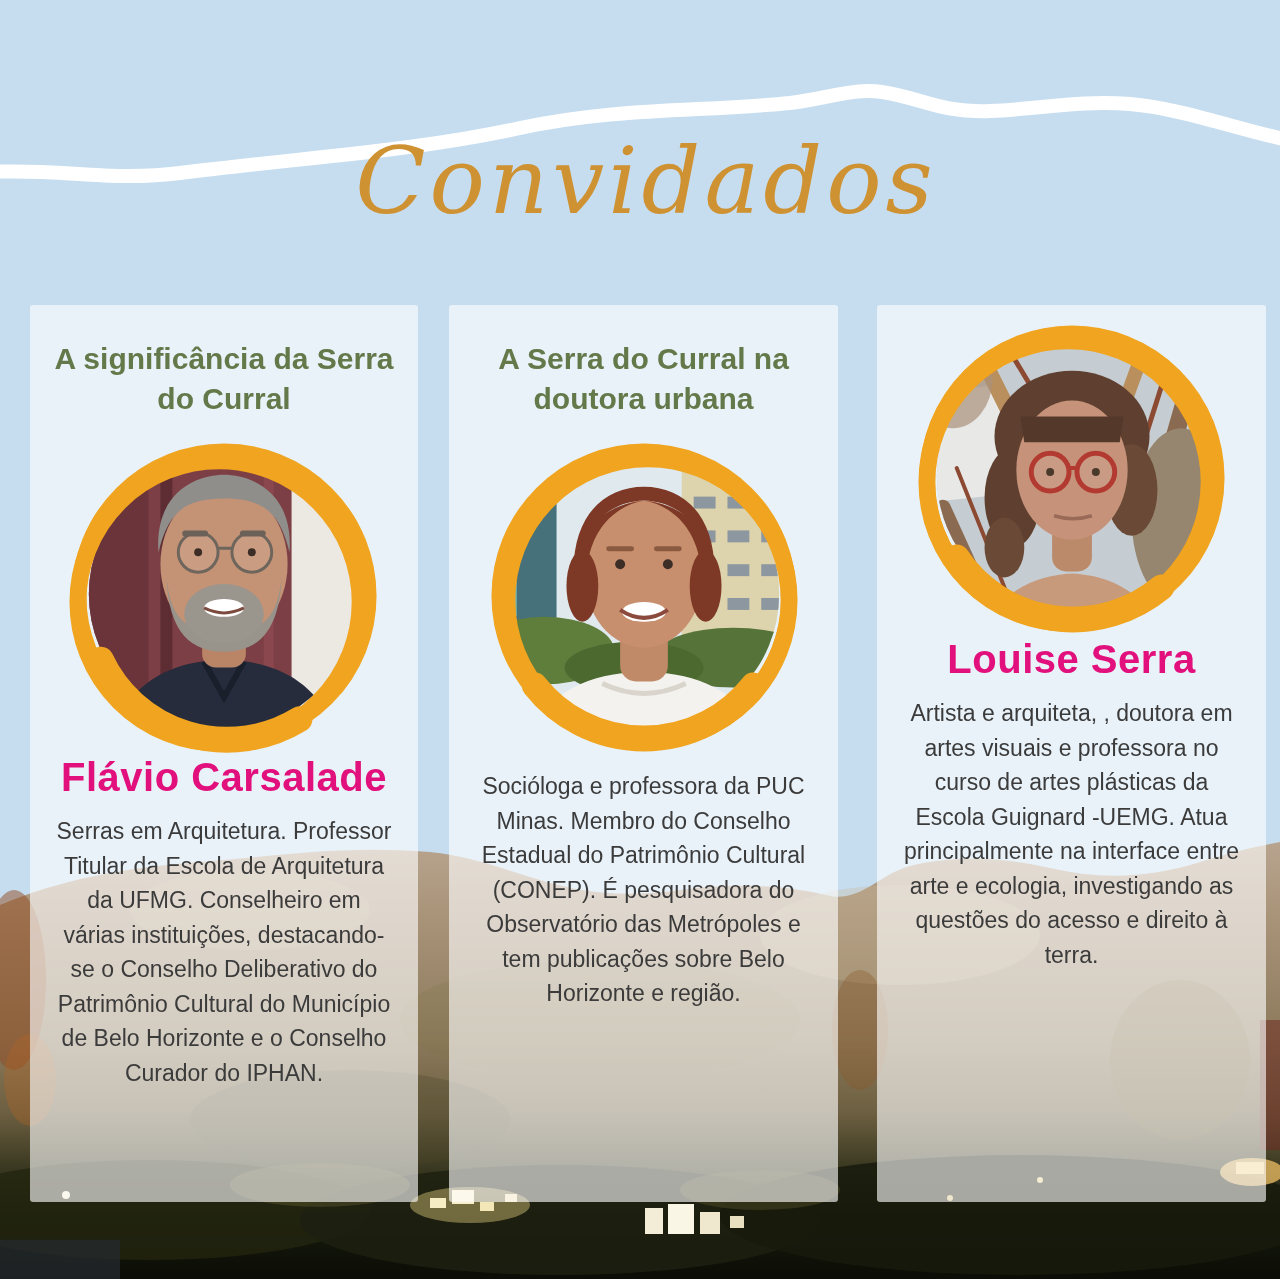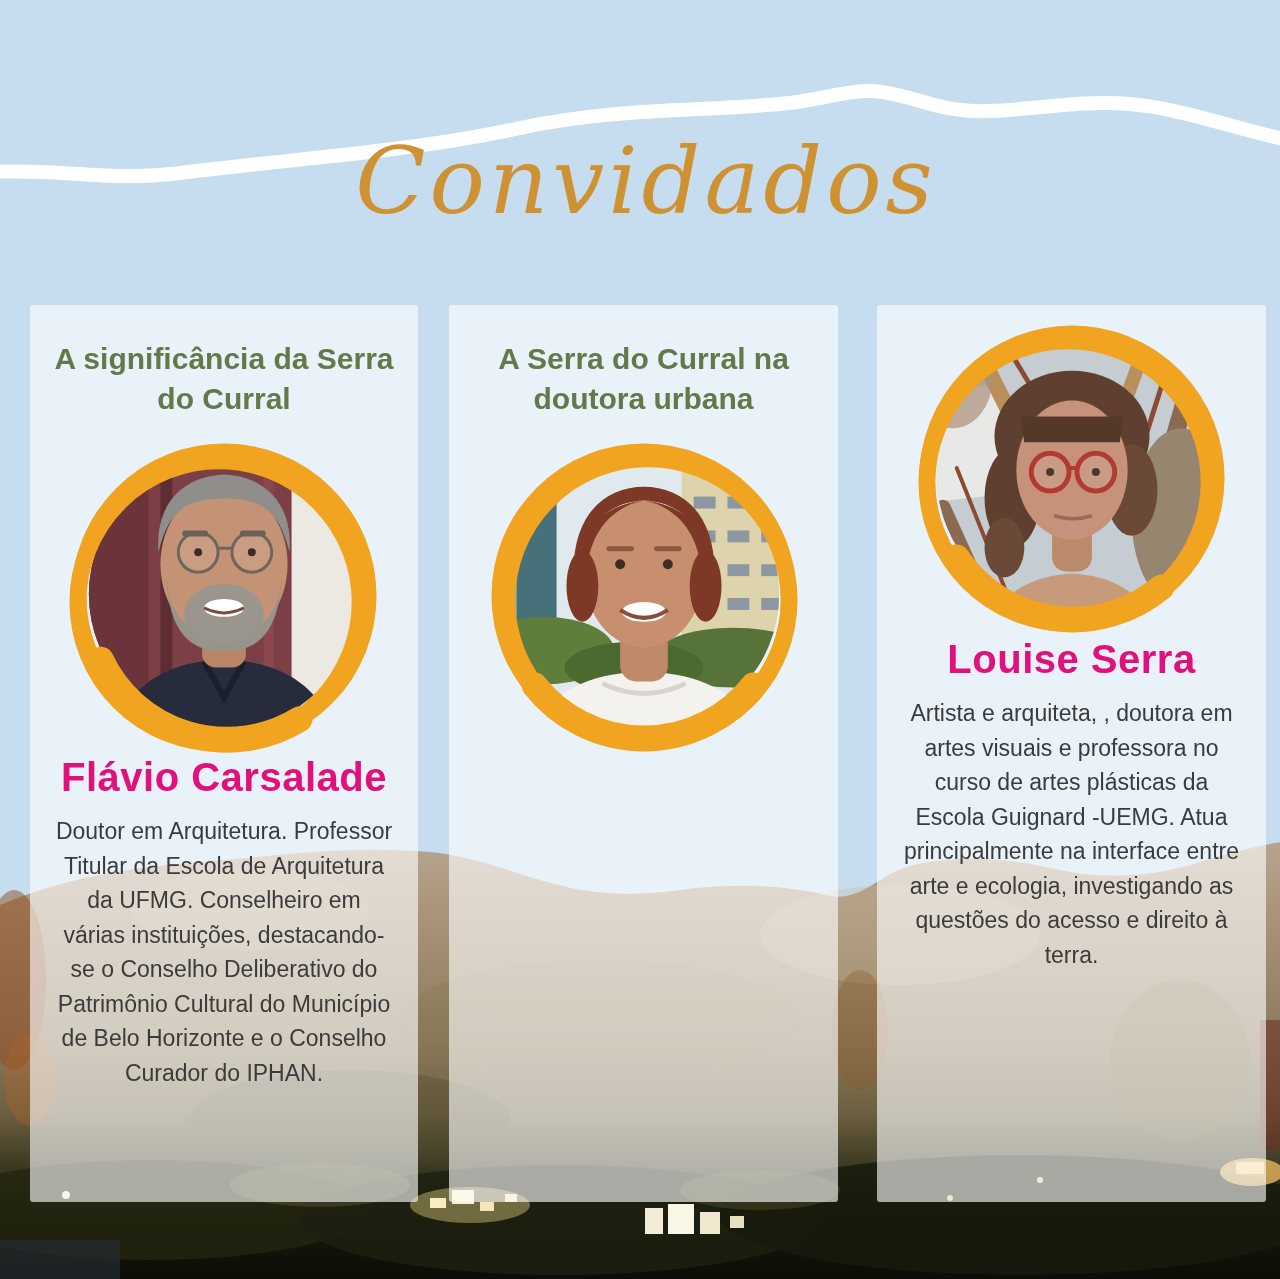--- a/index.html
+++ b/index.html
@@ -150,21 +150,21 @@
         <circle cx="134" cy="116" r="4" fill="#3c2d26"></circle>
         <circle cx="188" cy="116" r="4" fill="#3c2d26"></circle>
       </g>
 
       <circle cx="160" cy="160" r="146" fill="none" stroke="#f0a41f" stroke-width="15"></circle>
       <circle cx="155" cy="166" r="142" fill="none" stroke="#f0a41f" stroke-width="17"></circle>
       <path d="M 36,224 A 140,140 0 0 0 236,284" fill="none" stroke="#f0a41f" stroke-width="26" stroke-linecap="round"></path>
     </svg>
 
     <div class="guest-name">Flávio Carsalade</div>
-    <div class="bio">Doutor em Arquitetura. Professor Titular da Escola de Arquitetura da UFMG. Conselheiro em várias instituições, destacando-se o Conselho Deliberativo do Patrimônio Cultural do Município de Belo Horizonte e o Conselho Curador do IPHAN.</div>
+    <div class="bio">Serras em Arquitetura. Professor Titular da Escola de Arquitetura da UFMG. Conselheiro em várias instituições, destacando-se o Conselho Deliberativo do Patrimônio Cultural do Município de Belo Horizonte e o Conselho Curador do IPHAN.</div>
   </div>
 
   <div class="card c2">
     <div class="topic">A Serra do Curral na doutora urbana</div>
 
     <svg class="portrait" viewBox="0 0 320 320" aria-hidden="true">
       <defs>
           <clipPath id="clipB">
             <circle cx="160" cy="158" r="136"></circle>
           </clipPath>
@@ -220,20 +220,21 @@
         <rect x="122" y="110" width="28" height="5" rx="2.5" fill="#8a5a40"></rect>
         <rect x="170" y="110" width="28" height="5" rx="2.5" fill="#8a5a40"></rect>
         <ellipse cx="160" cy="176" rx="22" ry="10" fill="#ffffff"></ellipse>
         <path d="M136,174 Q160,190 184,174" fill="none" stroke="#8c4a3c" stroke-width="4"></path>
       </g>
       <circle cx="160" cy="160" r="146" fill="none" stroke="#f0a41f" stroke-width="15"></circle>
       <circle cx="164" cy="164" r="142" fill="none" stroke="#f0a41f" stroke-width="17"></circle>
       <path d="M 50,250 A 140,140 0 0 0 270,250" fill="none" stroke="#f0a41f" stroke-width="26" stroke-linecap="round"></path>
     </svg>
 
+    <div class="bio">Socióloga e professora da PUC Minas. Membro do Conselho Estadual do Patrimônio Cultural (CONEP). É pesquisadora do Observatório das Metrópoles e tem publicações sobre Belo Horizonte e região.</div>
   </div>
 
   <div class="card c3">
 
     <svg class="portrait" viewBox="0 0 320 320" aria-hidden="true">
       <defs>
           <clipPath id="clipC">
             <circle cx="160" cy="158" r="136"></circle>
           </clipPath>
         </defs>

